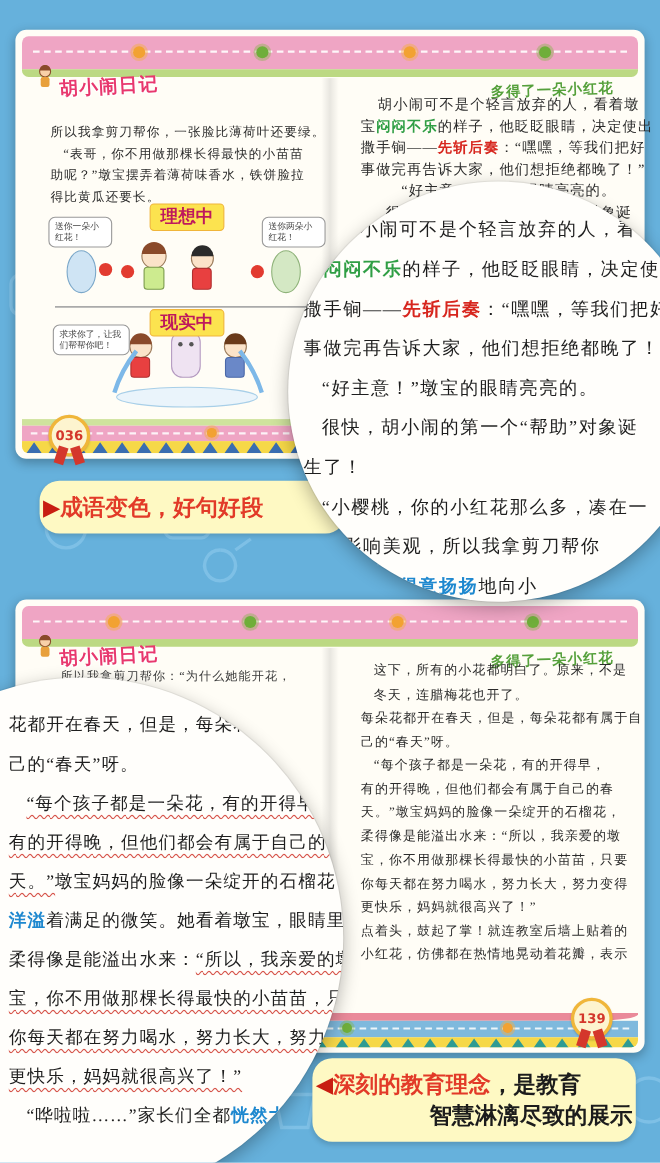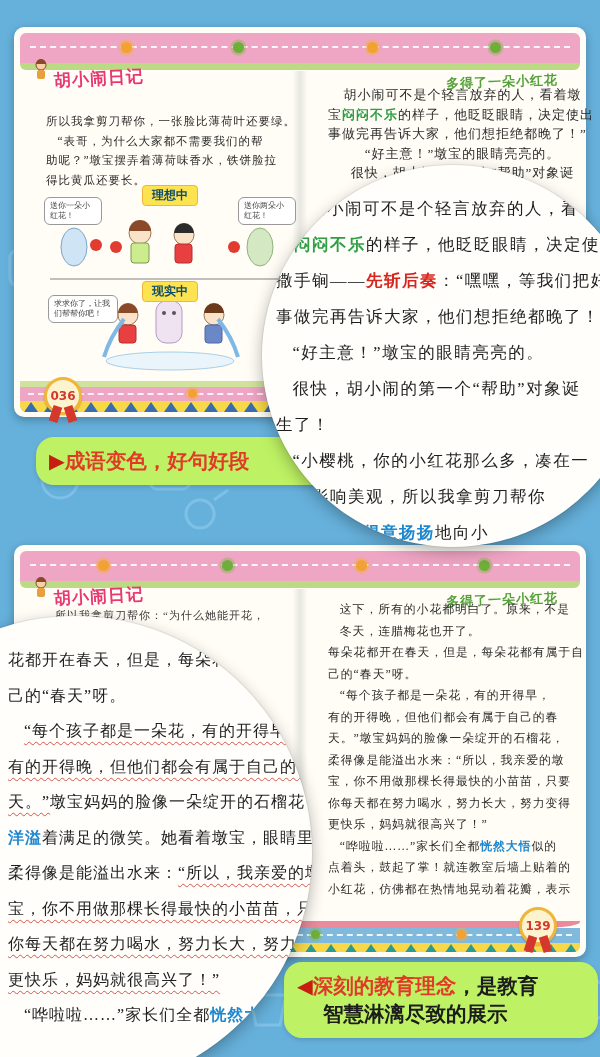--- a/index.html
+++ b/index.html
@@ -41,22 +41,22 @@
   .b2r{left:314px;top:54px;width:256px;font-size:11.8px;line-height:21.5px;}
   .tl{white-space:nowrap;}
   .ind1{text-indent:1em;}.ind2{text-indent:2em;}.ind3{text-indent:3em;}
   .hi-blue{color:#1e88cf;font-weight:bold;}
   .hi-green{color:#2f9e44;font-weight:bold;}
   .hi-red{color:#d7261e;font-weight:bold;}
   .wavy{text-decoration:underline wavy #d6544a 1px;text-underline-offset:5px;}
 
   
   .comic{position:absolute;left:30px;top:158px;width:252px;height:190px;}
-  .clabel{position:absolute;left:50%;transform:translateX(-50%);background:#fce34f;color:#0c4a6e;
-          font-weight:bold;font-size:12px;font-family:"DejaVu Sans",sans-serif;padding:1px 9px;
+  .clabel{position:absolute;left:50%;transform:translateX(-50%);background:#fce34f;color:#be185d;
+          font-weight:bold;font-size:16px;font-family:"DejaVu Sans",sans-serif;padding:1px 9px;
           border-radius:4px;border:1px solid #f0b53a;z-index:3;white-space:nowrap;}
   .bubble{position:absolute;background:#fff;border:1px solid #999;border-radius:6px;
           font-size:8px;line-height:10px;color:#444;padding:3px 5px;z-index:2;width:46px;}
 
   
   .footer{position:absolute;left:6px;right:6px;bottom:5px;height:31px;overflow:hidden;
           border-radius:0 0 6px 6px;}
   .f-green{height:6px;background:#cfe39d;}
   .f-pinkwave{height:7px;background:#ea8a9a;border-radius:0 0 40px 40px/0 0 6px 6px;}
   .f-pink{position:relative;height:14px;background:#efa5c4;}
@@ -80,31 +80,31 @@
   
   .circle{position:absolute;background:#fffefb;border-radius:50%;overflow:hidden;z-index:30;
           box-shadow:0 5px 16px rgba(0,0,0,.30),0 0 0 1px rgba(0,0,0,.06);}
   .circ1{left:262px;top:165px;width:382px;height:382px;}
   .circ2{left:-162px;top:616px;width:474px;height:474px;}
   .ctext{position:absolute;color:#1e1e1e;}
   .c1t{left:14px;top:26px;width:358px;font-size:16.5px;line-height:36px;letter-spacing:1.5px;}
   .c2t{left:170px;top:26px;width:332px;font-size:16px;line-height:35.5px;letter-spacing:1px;}
 
   
-  .banner{position:absolute;background:#bef264;border-radius:18px;padding:10px 13px;
+  .banner{position:absolute;background:#fef9c3;border-radius:18px;padding:10px 3px;
           font-family:"DejaVu Sans","Liberation Sans",sans-serif;font-weight:bold;font-size:20.5px;
           line-height:28px;box-shadow:0 2px 5px rgba(0,0,0,.15);white-space:nowrap;}
   .ban1{left:36px;top:437px;width:272px;z-index:20;}
   .ban2{left:284px;top:962px;width:288px;z-index:40;}
   .arrow{color:#c81e12;}
   .ban-red{color:#e23a28;}
   .ban-black{color:#1c1c1c;}
   .ban-line2{display:block;}
   .ban1 .ban-line2{padding-left:2px;}
-  .ban2 .ban-line2{padding-left:26px;}
+  .ban2 .ban-line2{padding-left:26px;text-align:right;}
 </style>
 </head>
 <body>
 
 <div class="stage">
 
   <svg class="bgpattern" width="600" height="1057">
     <g fill="none" stroke="#93cdef" stroke-width="3" opacity="0.55">
       <circle cx="40" cy="60" r="22"></circle>
         <rect x="520" y="40" width="50" height="40" rx="8"></rect>
@@ -141,21 +141,21 @@
       <circle cx="7" cy="6" r="5" fill="#f8d0a8" stroke="#8a4a2a"></circle>
       <path d="M2 5 a5 5 0 0 1 10 0 z" fill="#8a4a2a"></path>
       <rect x="3" y="11" width="8" height="9" rx="2" fill="#e8a03c"></rect>
     </svg>
     <div class="logo">胡小闹日记</div>
     <div class="chapter">多得了一朵小红花</div>
     <div class="gutter"></div>
 
     <div class="ptext b1l">
       <div class="tl"><span>所以我拿剪刀帮你，一张脸比薄荷叶还要绿。</span></div>
-      <div class="tl ind1"><span>“表哥，为什么大家都不需要我们的帮</span></div>
+      <div class="tl ind1"><span>“表哥，你不用做那棵长得最快的小苗苗</span></div>
       <div class="tl"><span>助呢？”墩宝摆弄着薄荷味香水，铁饼脸拉</span></div>
       <div class="tl"><span>得比黄瓜还要长。</span></div>
     </div>
 
     <div class="comic">
       <div class="clabel" style="top:0">理想中</div>
       <div class="bubble" style="left:0;top:12px">送你一朵小红花！</div>
       <div class="bubble" style="right:0;top:12px">送你两朵小红花！</div>
       <svg width="252" height="190">
 
@@ -185,20 +185,21 @@
         <path d="M174 134 q14 18 20 38" stroke="#7db8e8" stroke-width="4" fill="none"></path>
         <ellipse cx="126" cy="176" rx="64" ry="9" fill="#eaf4fb" stroke="#a8cfe8"></ellipse>
       </svg>
       <div class="clabel" style="top:96px">现实中</div>
       <div class="bubble" style="left:4px;top:110px;width:58px">求求你了，让我们帮帮你吧！</div>
     </div>
 
     <div class="ptext b1r">
       <div class="tl ind1"><span>胡小闹可不是个轻言放弃的人，看着墩</span></div>
       <div class="tl"><span>宝</span><span class="hi-green">闷闷不乐</span><span>的样子，他眨眨眼睛，决定使出</span></div>
+      <div class="tl"><span>撒手锏——</span><span class="hi-red">先斩后奏</span><span>：“嘿嘿，等我们把好</span></div>
       <div class="tl"><span>事做完再告诉大家，他们想拒绝都晚了！”</span></div>
       <div class="tl ind1"><span>“好主意！”墩宝的眼睛亮亮的。</span></div>
       <div class="tl ind1"><span>很快，胡小闹的第一个“帮助”对象诞</span></div>
     </div>
 
     <div class="badge" style="left:30px;top:350px">036</div>
     <div class="footer">
       <div class="f-green"></div>
       <div class="f-pink">
         <span class="motif sun fm" style="left:30%"></span>
@@ -259,21 +260,20 @@
       <div class="tl ind1"><span>冬天，连腊梅花也开了。</span></div>
       <div class="tl"><span>每朵花都开在春天，但是，每朵花都有属于自</span></div>
       <div class="tl"><span>己的“春天”呀。</span></div>
       <div class="tl ind1"><span>“每个孩子都是一朵花，有的开得早，</span></div>
       <div class="tl"><span>有的开得晚，但他们都会有属于自己的春</span></div>
       <div class="tl"><span>天。”墩宝妈妈的脸像一朵绽开的石榴花，</span></div>
       <div class="tl"><span>柔得像是能溢出水来：“所以，我亲爱的墩</span></div>
       <div class="tl"><span>宝，你不用做那棵长得最快的小苗苗，只要</span></div>
       <div class="tl"><span>你每天都在努力喝水，努力长大，努力变得</span></div>
       <div class="tl"><span>更快乐，妈妈就很高兴了！”</span></div>
-      <div class="tl ind1"><span>“哗啦啦……”家长们全都</span><span class="hi-blue">恍然大悟</span><span>似的</span></div>
       <div class="tl"><span>点着头，鼓起了掌！就连教室后墙上贴着的</span></div>
       <div class="tl"><span>小红花，仿佛都在热情地晃动着花瓣，表示</span></div>
     </div>
 
     <div class="badge" style="left:505px;top:362px">139</div>
     <div class="footer">
       <div class="f-pinkwave"></div>
       <div class="f-blue">
         <span class="motif sun fm" style="left:22%"></span>
         <span class="motif flower fm" style="left:52%"></span>

